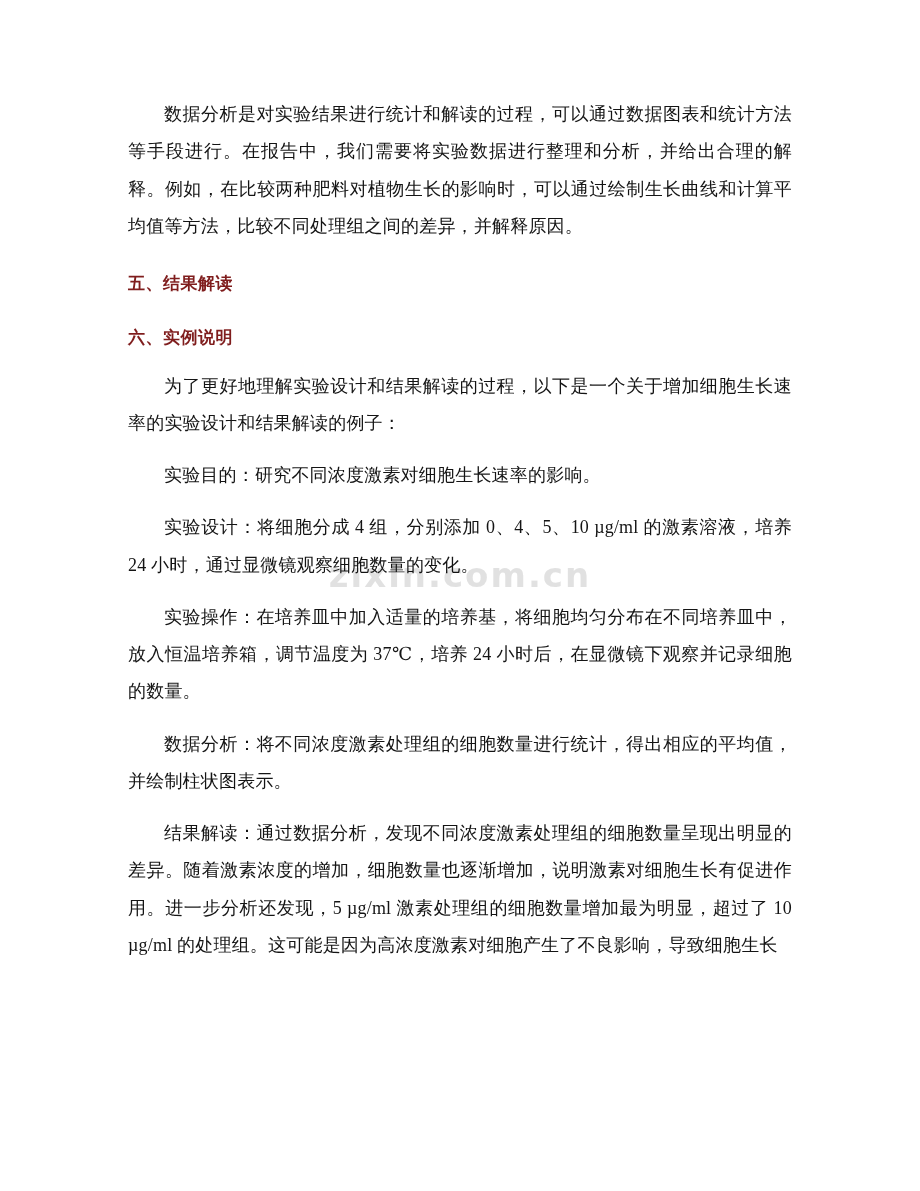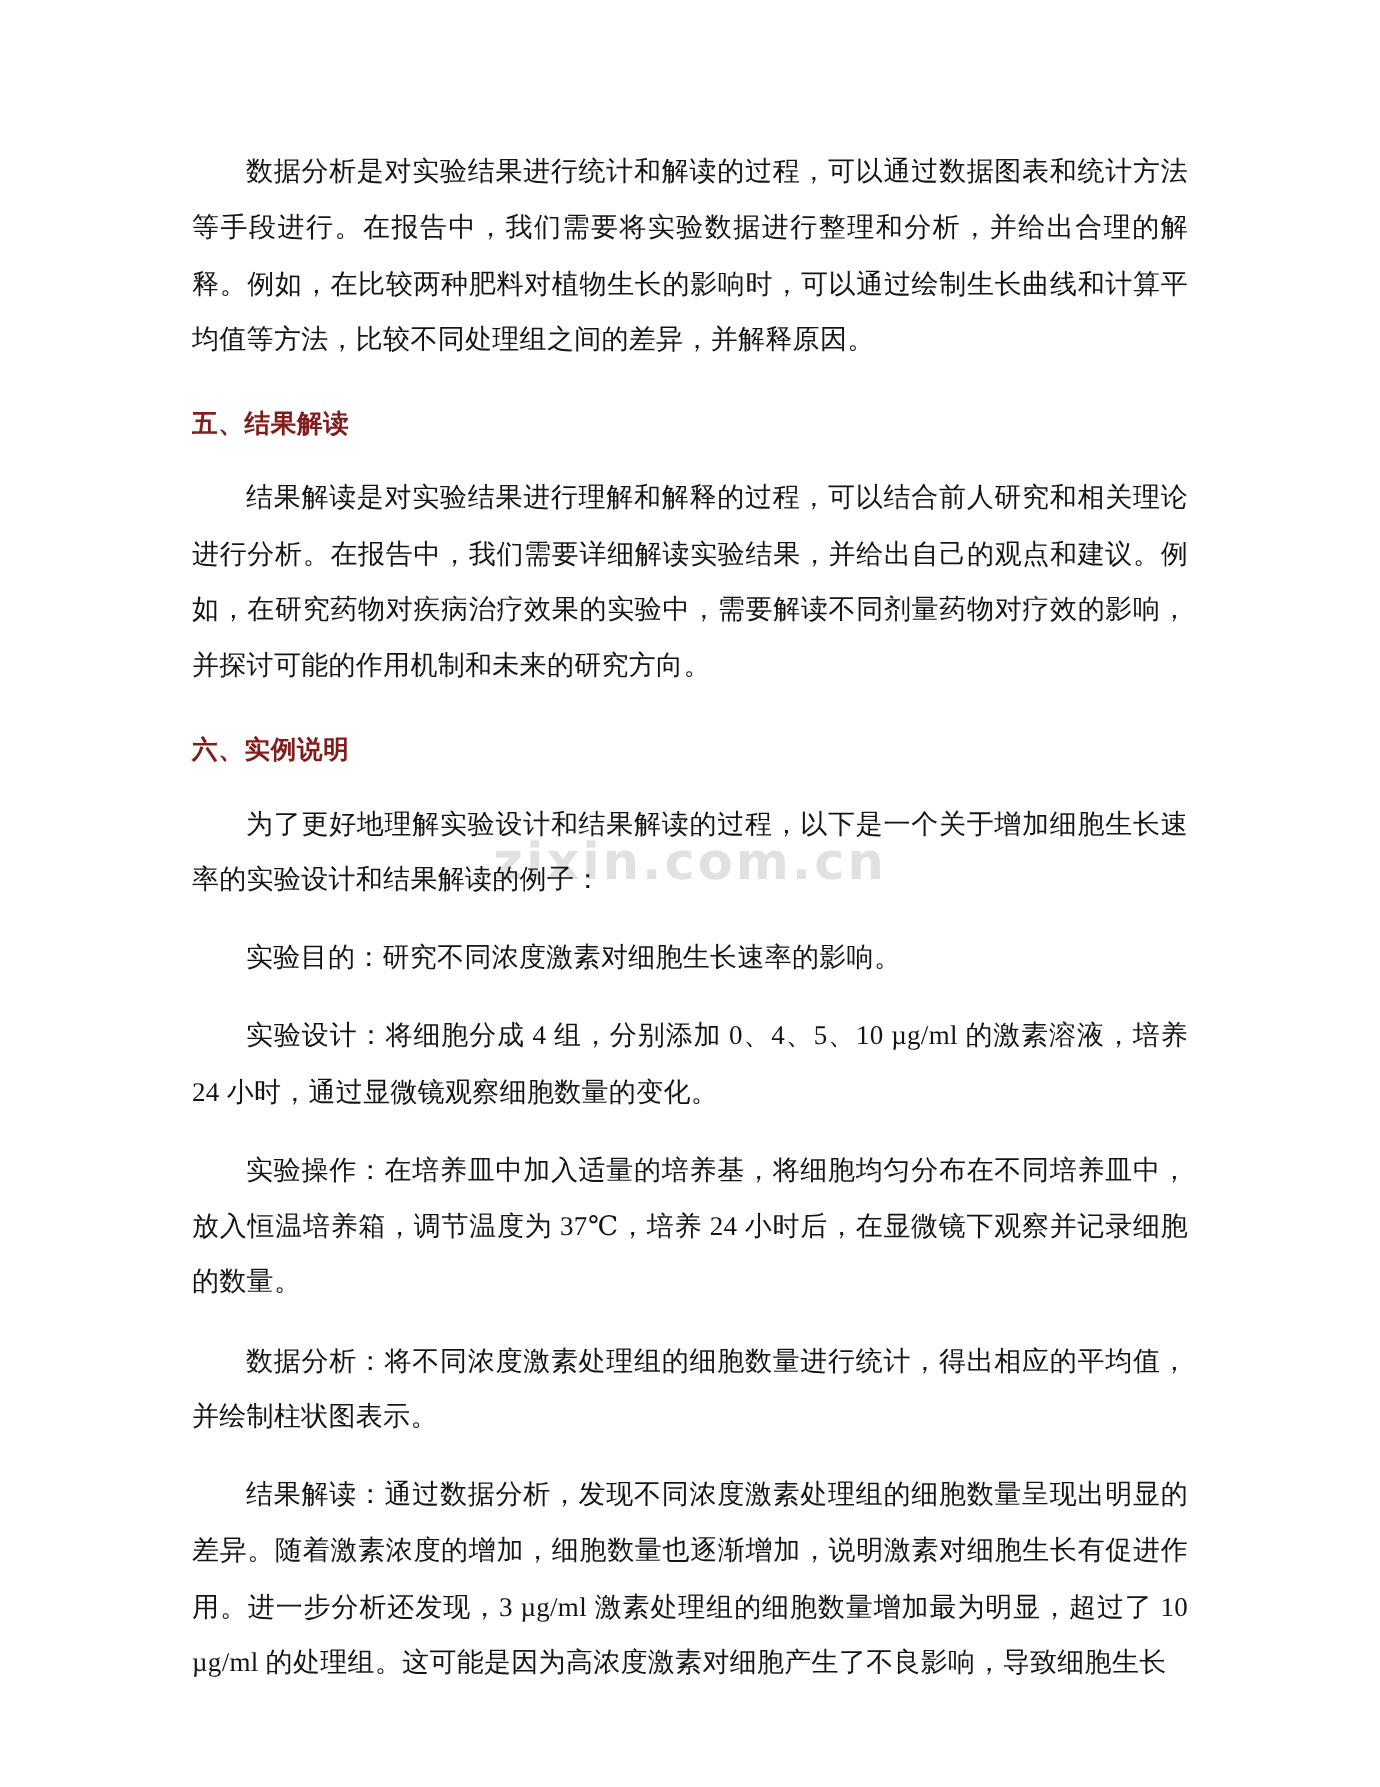--- a/index.html
+++ b/index.html
@@ -64,23 +64,22 @@
 </head>
 <body>
 
 <div class="page">
 
   <div class="watermark">zixin.com.cn</div>
 
   <div class="doc-body">
     <p class="para">数据分析是对实验结果进行统计和解读的过程，可以通过数据图表和统计方法等手段进行。在报告中，我们需要将实验数据进行整理和分析，并给出合理的解释。例如，在比较两种肥料对植物生长的影响时，可以通过绘制生长曲线和计算平均值等方法，比较不同处理组之间的差异，并解释原因。</p>
     <h2 class="heading">五、结果解读</h2>
-    <p class="para">结果解读是对实验结果进行理解和解释的过程，可以结合前人研究和相关理论进行分析。在报告中，我们需要详细解读实验结果，并给出自己的观点和建议。例如，在研究药物对疾病治疗效果的实验中，需要解读不同剂量药物对疗效的影响，并探讨可能的作用机制和未来的研究方向。</p>
     <h2 class="heading">六、实例说明</h2>
     <p class="para">为了更好地理解实验设计和结果解读的过程，以下是一个关于增加细胞生长速率的实验设计和结果解读的例子：</p>
     <p class="para">实验目的：研究不同浓度激素对细胞生长速率的影响。</p>
     <p class="para">实验设计：将细胞分成 4 组，分别添加 0、4、5、10 µg/ml 的激素溶液，培养 24 小时，通过显微镜观察细胞数量的变化。</p>
     <p class="para">实验操作：在培养皿中加入适量的培养基，将细胞均匀分布在不同培养皿中，放入恒温培养箱，调节温度为 37℃，培养 24 小时后，在显微镜下观察并记录细胞的数量。</p>
     <p class="para">数据分析：将不同浓度激素处理组的细胞数量进行统计，得出相应的平均值，并绘制柱状图表示。</p>
-    <p class="para">结果解读：通过数据分析，发现不同浓度激素处理组的细胞数量呈现出明显的差异。随着激素浓度的增加，细胞数量也逐渐增加，说明激素对细胞生长有促进作用。进一步分析还发现，3 µg/ml 激素处理组的细胞数量增加最为明显，超过了 10 µg/ml 的处理组。这可能是因为高浓度激素对细胞产生了不良影响，导致细胞生长</p>
+    <p class="para">结果解读：通过数据分析，发现不同浓度激素处理组的细胞数量呈现出明显的差异。随着激素浓度的增加，细胞数量也逐渐增加，说明激素对细胞生长有促进作用。进一步分析还发现，5 µg/ml 激素处理组的细胞数量增加最为明显，超过了 10 µg/ml 的处理组。这可能是因为高浓度激素对细胞产生了不良影响，导致细胞生长</p>
   </div>
 
 </div>
 
 </body></html>

